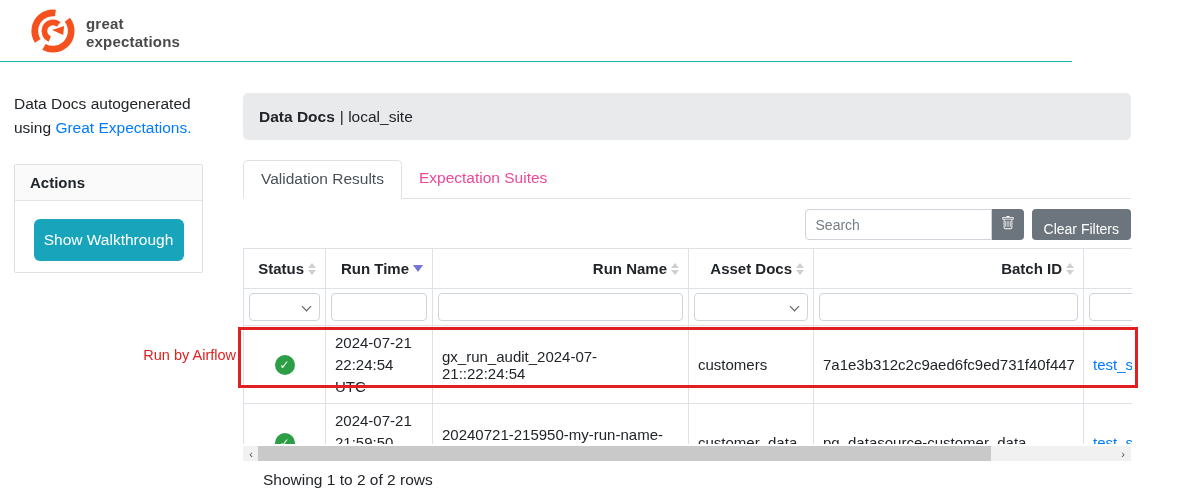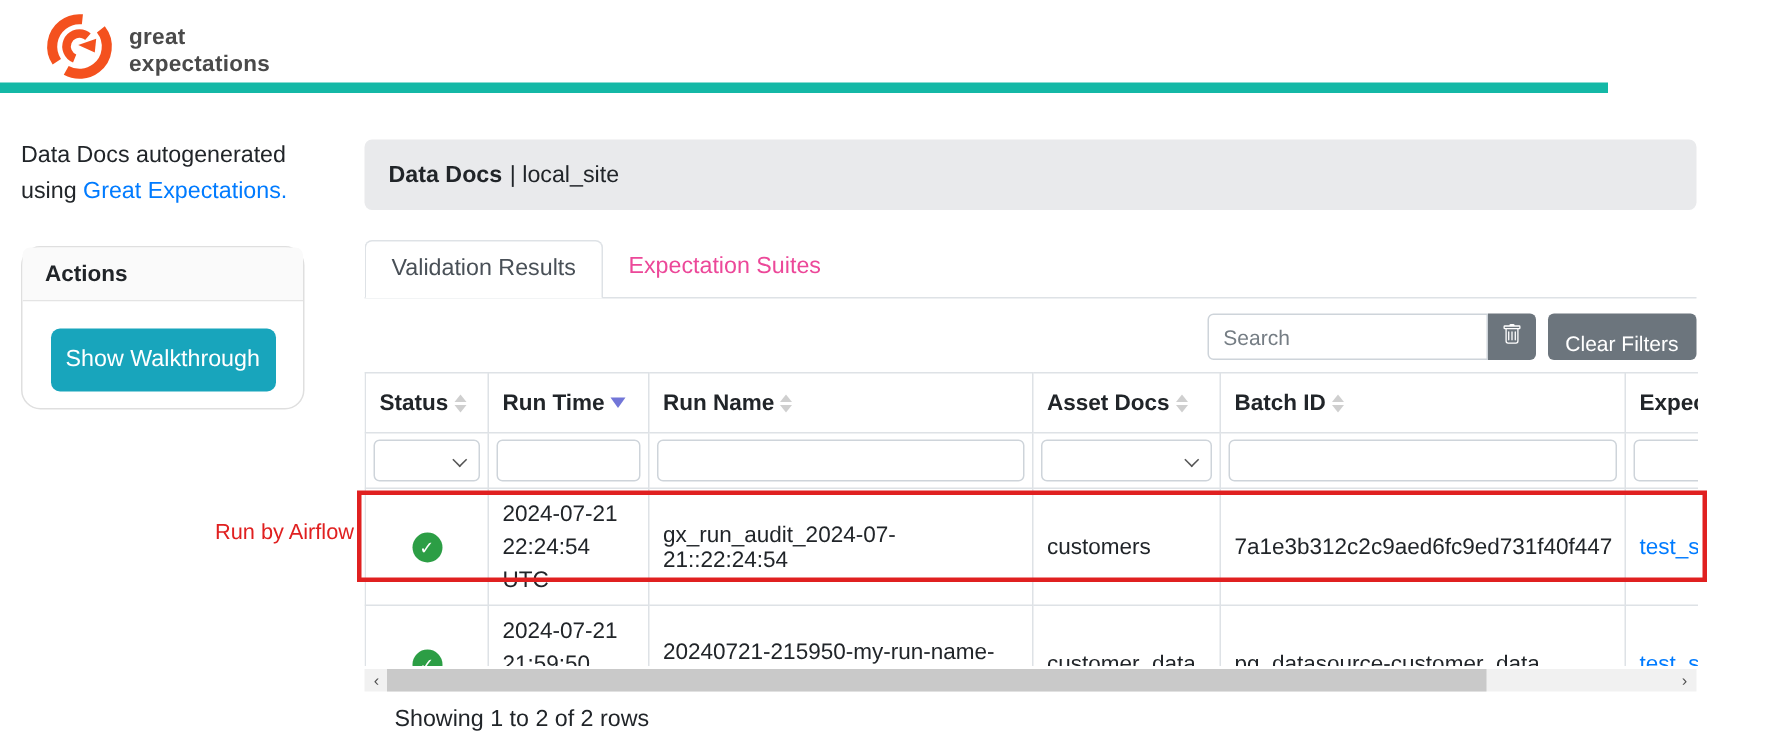--- a/index.html
+++ b/index.html
@@ -1,28 +1,28 @@
 <!DOCTYPE html>
 <html><head>
 <meta charset="utf-8">
 <style>
   * { margin:0; padding:0; box-sizing:border-box; }
   html,body { background:#fff; }
   body { font-family:"Liberation Sans","DejaVu Sans",sans-serif; color:#212529; }
   #page { position:relative; width:1180px; height:498px; background:#fff; overflow:hidden; }
 
   
-  .top-header { position:absolute; left:0; top:0; width:1072px; height:62px; background:#fff; border-bottom:7px solid #14b8a6; }
+  .top-header { position:absolute; left:0; top:0; width:1072px; height:62px; background:#fff; border-bottom:1px solid #14b8a6; }
   .logo-wrap { position:absolute; left:30px; top:8px; display:flex; align-items:center; gap:10px; }
   .logo-text { font-size:15px; font-weight:700; color:#4a4a4a; line-height:1.2; letter-spacing:.2px; }
 
   
   .intro { position:absolute; left:14px; top:92px; width:205px; font-size:15.5px; line-height:1.55; color:#212529; }
   .intro a { color:#007bff; text-decoration:none; }
-  .actions-card { position:absolute; left:14px; top:164px; width:189px; background:#fff; border:1px solid #dfdfdf; border-radius:13px; }
+  .actions-card { position:absolute; left:14px; top:164px; width:189px; background:#fff; border:1px solid #dfdfdf; border-radius:2px; }
   .actions-card .card-header { padding:9px 15px; font-weight:700; font-size:15px; background:#fafafa; border-bottom:1px solid #e4e4e4; border-radius:5px 5px 0 0; }
   .actions-card .card-body { padding:18px 18px 11px; text-align:center; }
   .walkthrough-btn { display:inline-block; width:150px; padding:10px 8px; background:#18a5bc; color:#fff; border:none; border-radius:6px; font-size:15.5px; line-height:1.45; cursor:pointer; font-family:inherit; }
 
   
   .site-bar { position:absolute; left:243px; top:93px; width:888px; height:47px; background:#e9eaec; border-radius:5px; display:flex; align-items:center; padding:0 16px; font-size:15.5px; }
   .site-bar b { margin-right:5px; }
 
   .tabs { position:absolute; left:243px; top:160px; width:888px; height:39px; border-bottom:1px solid #dee2e6; display:flex; }
   .tab { font-size:15.5px; padding:9px 17px; cursor:pointer; }
@@ -36,21 +36,21 @@
   .trash-btn { width:32px; height:31px; background:#6c757d; border:none; border-radius:0 4px 4px 0; display:flex; align-items:center; justify-content:center; cursor:pointer; }
   .clear-btn { height:31px; background:#6c757d; color:#fff; border:none; border-radius:4px; font-size:14px; padding:12px 12px; cursor:pointer; font-family:inherit; }
 
   
   .table-clip { position:absolute; left:243px; top:248px; width:889px; height:196px; overflow:hidden; }
   table.results { border-collapse:collapse; table-layout:fixed; width:1108px; }
   table.results col.c-status{width:82px} table.results col.c-runtime{width:107px} table.results col.c-runname{width:256px}
   table.results col.c-asset{width:125px} table.results col.c-batch{width:270px} table.results col.c-suite{width:268px}
   table.results th, table.results td { border:1px solid #dee2e6; font-size:15px; vertical-align:middle; }
   table.results th { font-weight:700; text-align:left; padding:8px 9px; height:40px; white-space:nowrap; }
-  .th-inner { display:flex; align-items:center; justify-content:flex-start; gap:4px; }
+  .th-inner { display:flex; align-items:center; justify-content:flex-end; gap:4px; }
   .sort-neutral { display:inline-flex; flex-direction:column; gap:2px; cursor:pointer; }
   .sort-neutral .up { width:0; height:0; border-left:4px solid transparent; border-right:4px solid transparent; border-bottom:5px solid #cfcfcf; }
   .sort-neutral .dn { width:0; height:0; border-left:4px solid transparent; border-right:4px solid transparent; border-top:5px solid #cfcfcf; }
   .sort-desc { width:0; height:0; border-left:5px solid transparent; border-right:5px solid transparent; border-top:7px solid #7276d8; cursor:pointer; }
   tr.filter-row td { padding:4px 5px; height:37px; }
   .filter-input { width:100%; height:28px; border:1px solid #ced4da; border-radius:4px; padding:0 6px; font-size:13px; outline:none; font-family:inherit; }
   .filter-select { position:relative; width:100%; height:28px; border:1px solid #ced4da; border-radius:4px; background:#fff; cursor:pointer; }
   .filter-select .chev { position:absolute; right:9px; top:9px; width:7px; height:7px; border-right:1.6px solid #555; border-bottom:1.6px solid #555; transform:rotate(45deg); }
   tr.data-row td { padding:6px 9px; color:#212529; }
   tr.data-row { height:60px; }

